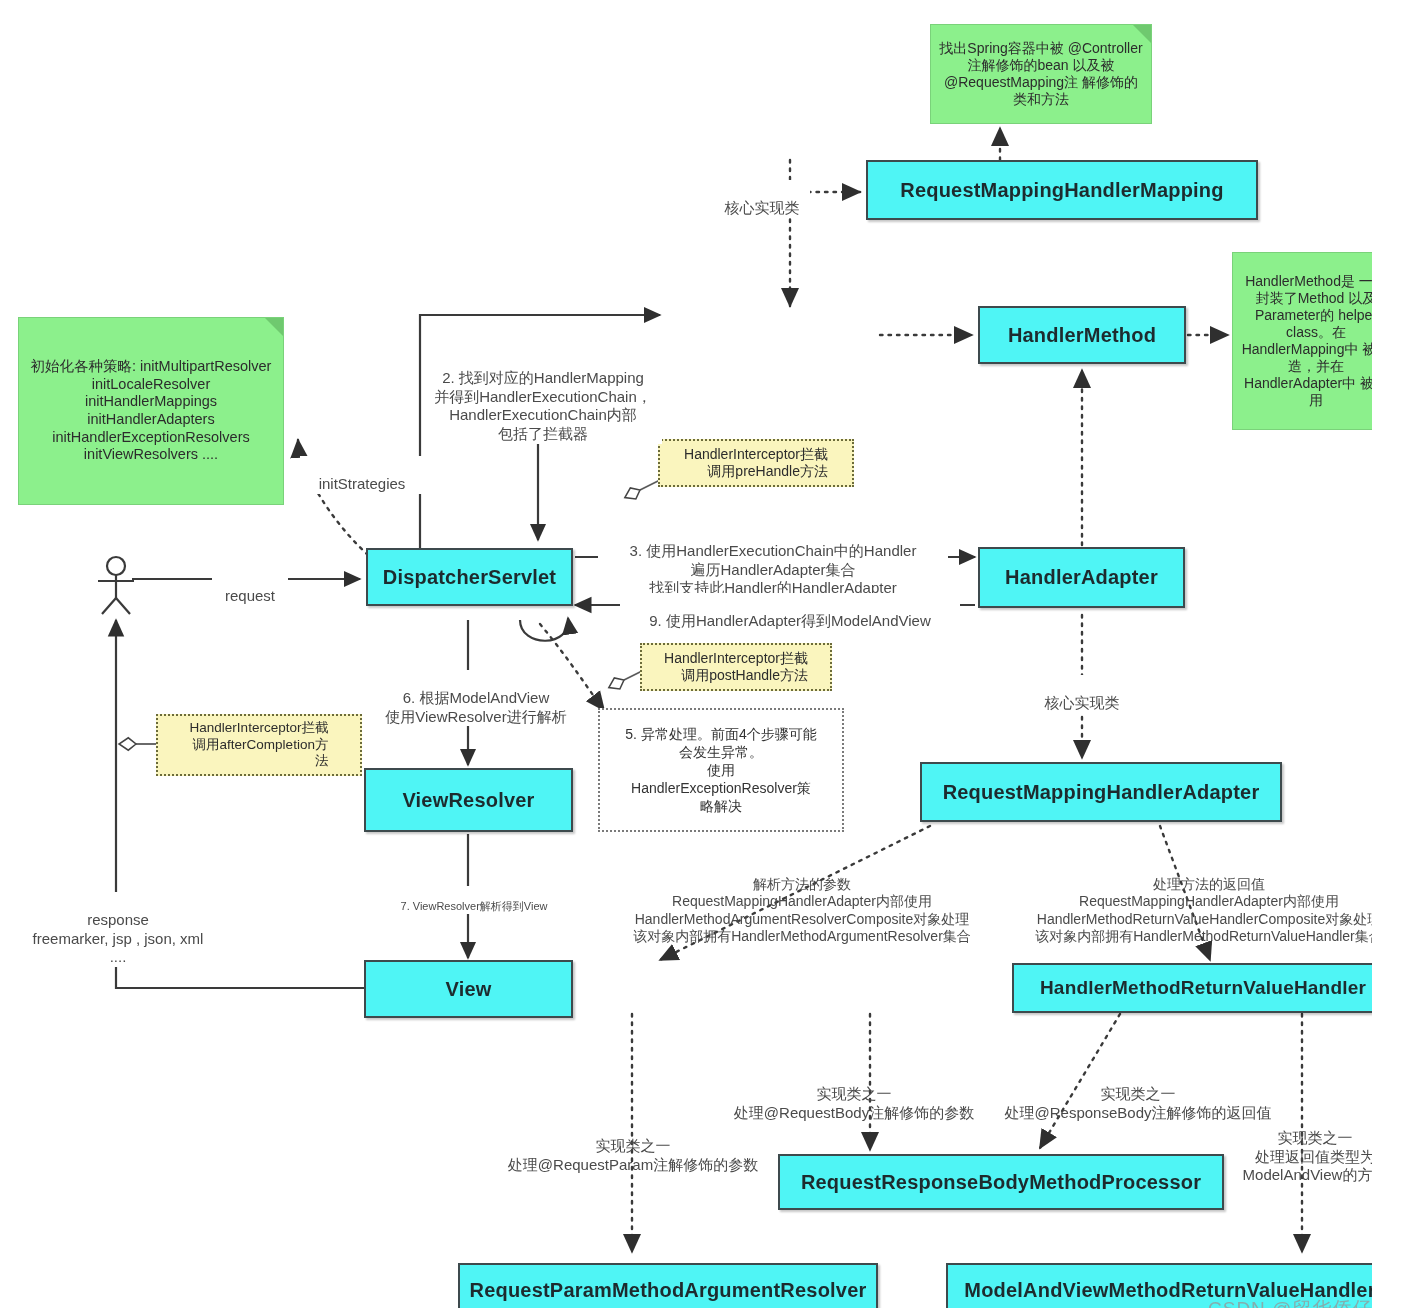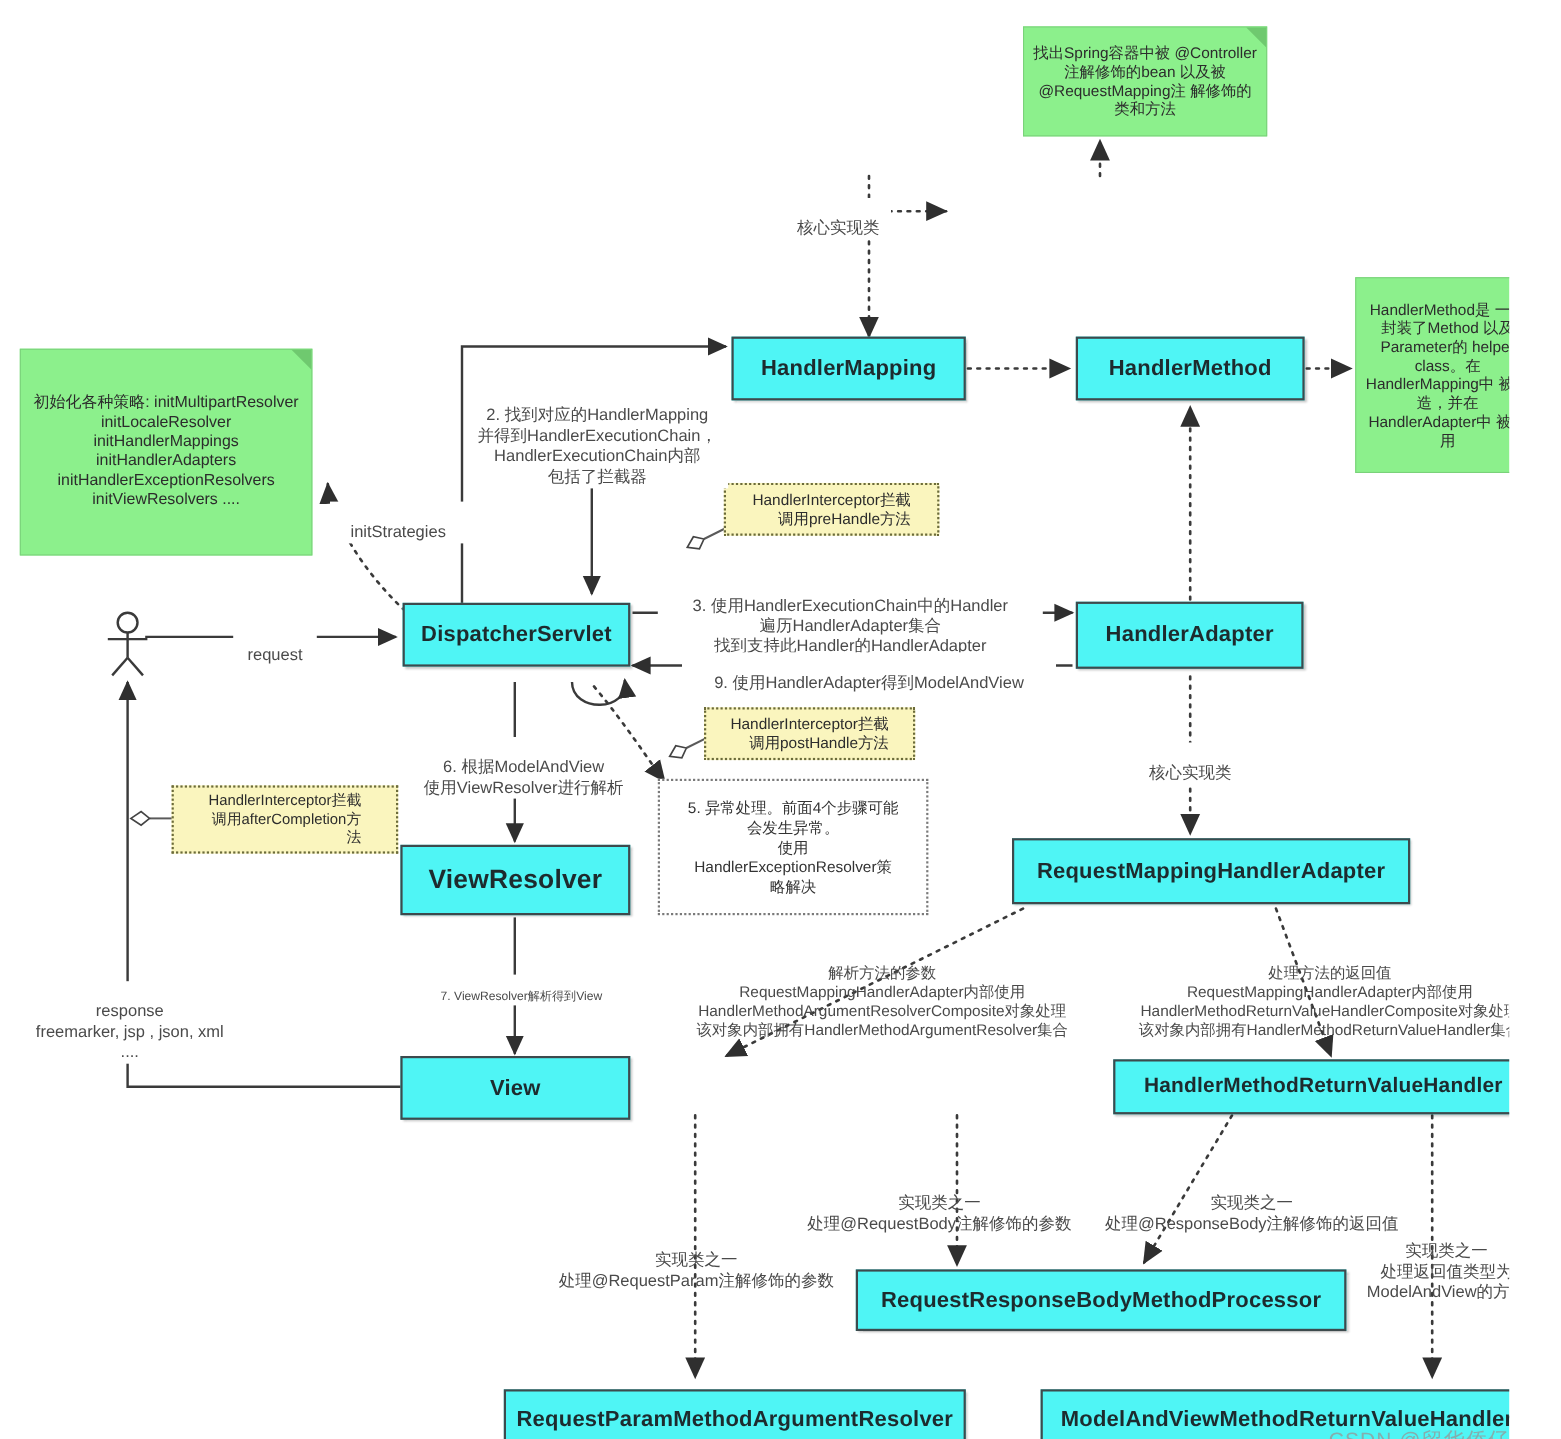--- a/index.html
+++ b/index.html
@@ -234,42 +234,42 @@
   </div>
 
   <div class="note-dashed" style="left:598px;top:688px;width:246px;height:124px;font-size:14px;">
     <span style="white-space:pre-line;">5. 异常处理。前面4个步骤可能
 会发生异常。
 使用
 HandlerExceptionResolver策
 略解决</span>
   </div>
 
-
-  <div class="node" style="left:665px;top:286px;width:213px;height:58px;font-size:20px;">
-    <span>HandlerMapping</span>
-  </div>
+  <div class="node" style="left:866px;top:140px;width:392px;height:60px;font-size:20px;">
+    <span>RequestMappingHandlerMapping</span>
+  </div>
+
 
   <div class="node" style="left:978px;top:286px;width:208px;height:58px;font-size:20px;">
     <span>HandlerMethod</span>
   </div>
 
   <div class="node" style="left:366px;top:528px;width:207px;height:58px;font-size:20px;">
     <span>DispatcherServlet</span>
   </div>
 
   <div class="node" style="left:978px;top:527px;width:207px;height:61px;font-size:20px;">
     <span>HandlerAdapter</span>
   </div>
 
   <div class="node" style="left:920px;top:742px;width:362px;height:60px;font-size:20px;">
     <span>RequestMappingHandlerAdapter</span>
   </div>
 
-  <div class="node" style="left:364px;top:748px;width:209px;height:64px;font-size:24px;">
+  <div class="node" style="left:364px;top:748px;width:209px;height:64px;font-size:20px;">
     <span>ViewResolver</span>
   </div>
 
   <div class="node" style="left:364px;top:940px;width:209px;height:58px;font-size:20px;">
     <span>View</span>
   </div>
 
 
   <div class="node" style="left:1012px;top:943px;width:382px;height:50px;font-size:19px;">
     <span>HandlerMethodReturnValueHandler</span>

